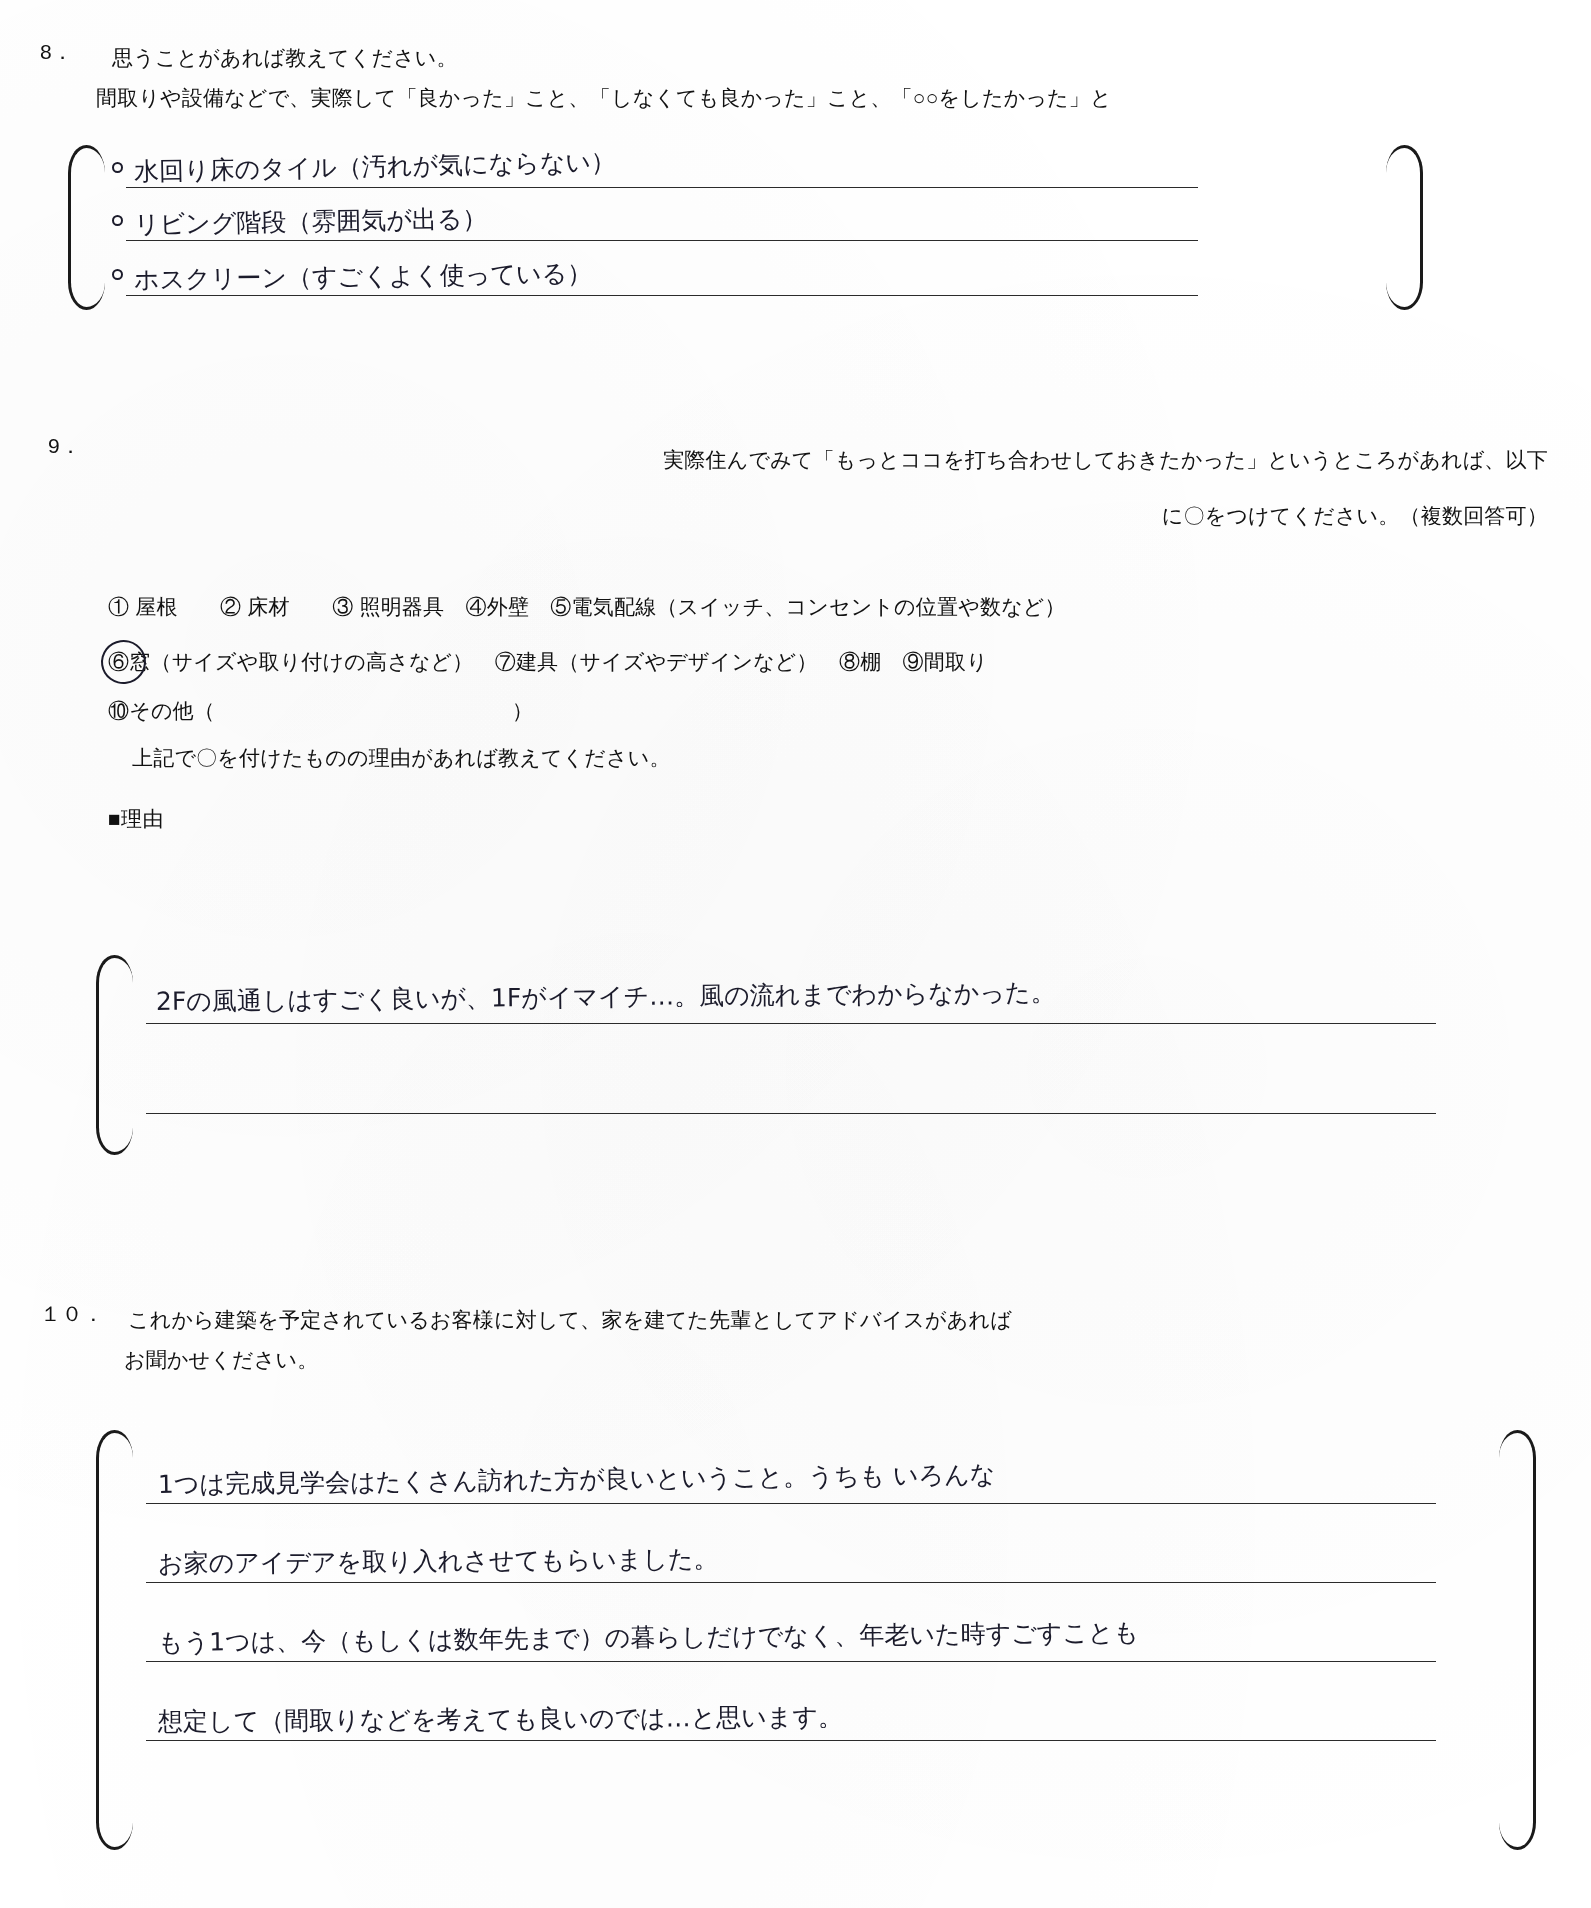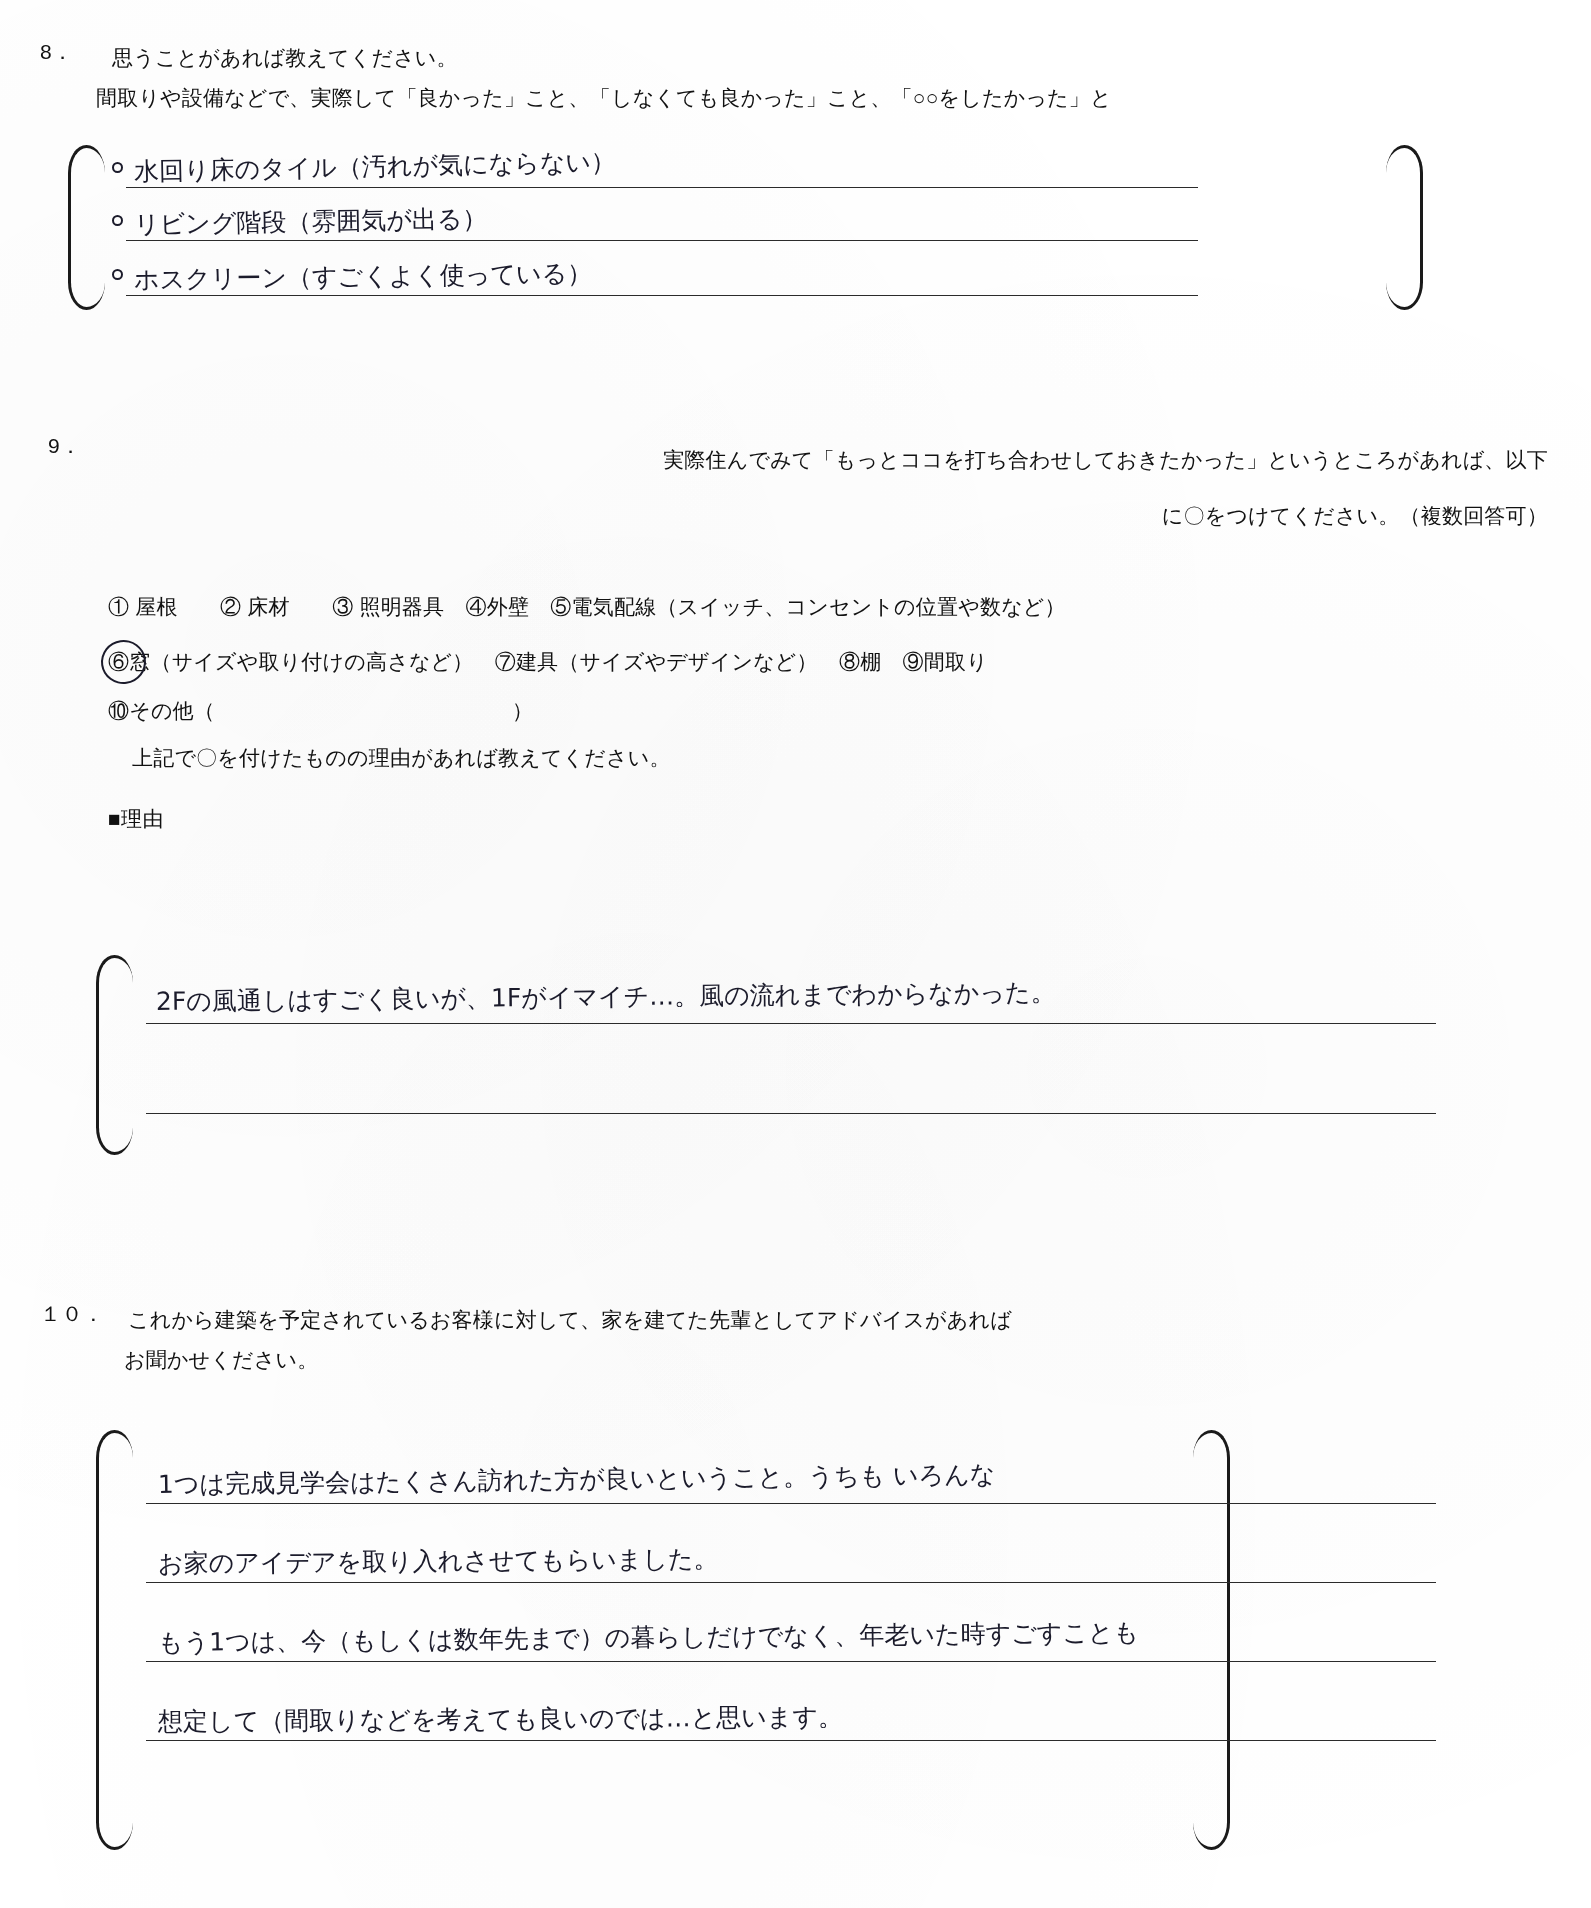--- a/index.html
+++ b/index.html
@@ -166,21 +166,21 @@
   </div>
 
   <div class="q-block" style="left:40px; top:1288px; width:1510px;margin-top:12px;">
     <div class="q-num">１０．</div>
     <div class="q-body" style="margin-left:88px;">
       <div>これから建築を予定されているお客様に対して、家を建てた先輩としてアドバイスがあれば</div>
       <div style="margin-left:-4px;">お聞かせください。</div>
     </div>
   </div>
 
-  <div class="answer-box" style="left:96px; top:1430px; width:1134px; height:420px;padding-left:40px;">
+  <div class="answer-box" style="left:96px; top:1430px; width:1440px; height:420px;padding-left:40px;">
     <div class="bracket left"></div>
     <div class="bracket right"></div>
 
     <div class="rule" style="left:50px; width:1290px; top:73px;"></div>
     <div class="rule" style="left:50px; width:1290px; top:152px;"></div>
     <div class="rule" style="left:50px; width:1290px; top:231px;"></div>
     <div class="rule" style="left:50px; width:1290px; top:310px;"></div>
 
     <div class="hw" style="left:62px; top:38px; font-size:25px; transform:rotate(-0.7deg);">1つは完成見学会はたくさん訪れた方が良いということ。うちも いろんな</div>
     <div class="hw" style="left:62px; top:117px; font-size:25px; transform:rotate(-0.5deg);">お家のアイデアを取り入れさせてもらいました。</div>

